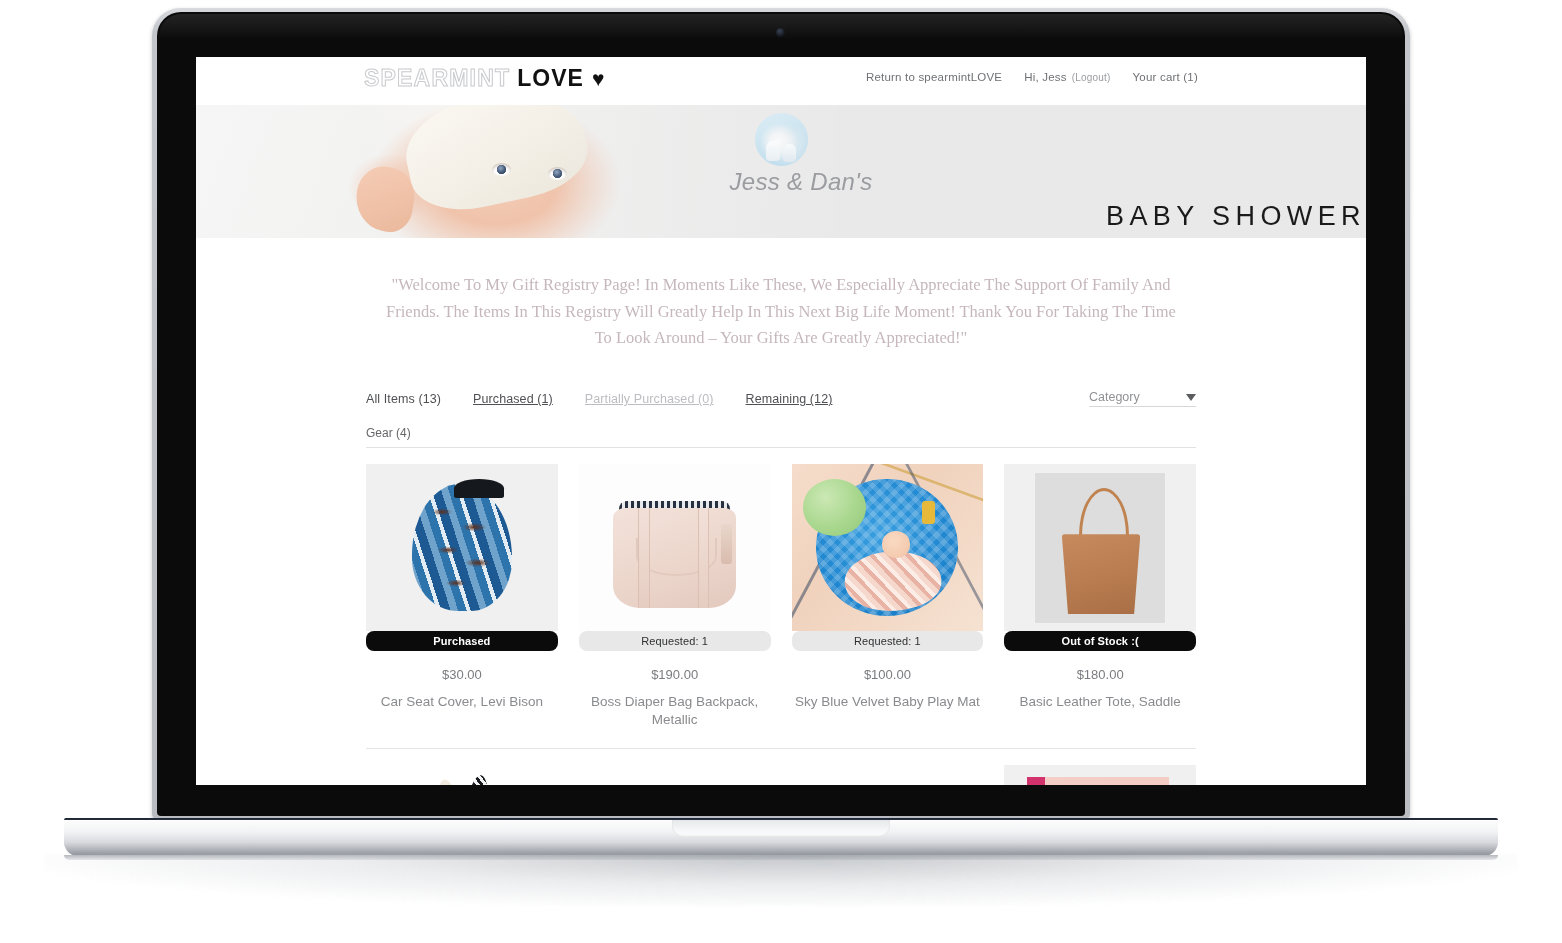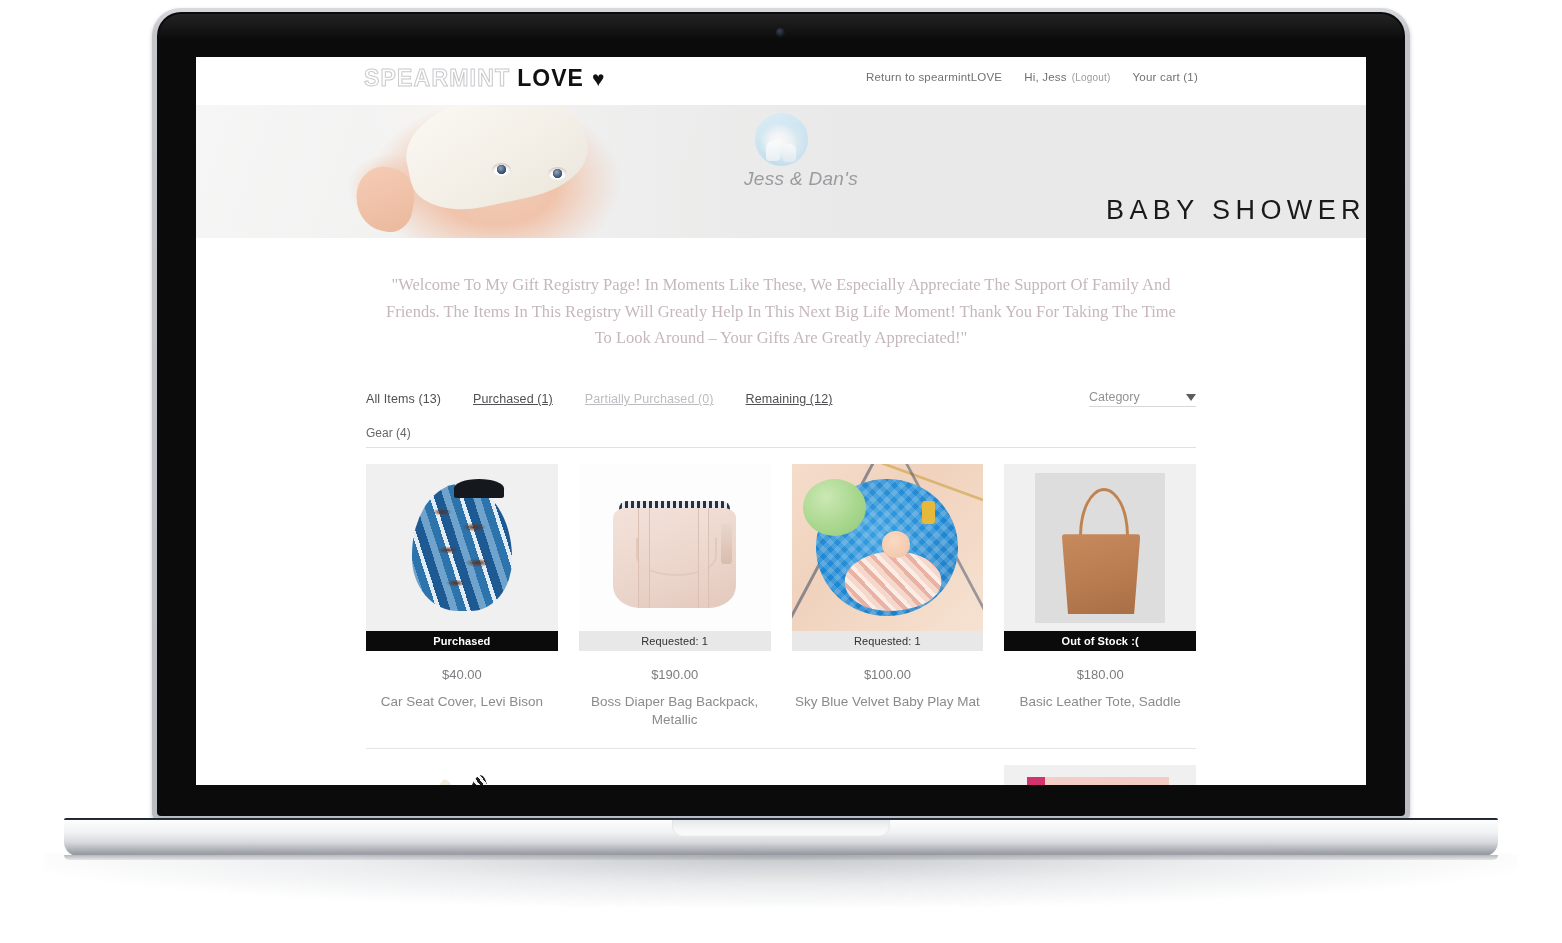--- a/index.html
+++ b/index.html
@@ -253,21 +253,21 @@
     content: "";
     position: absolute;
     left: 28px; bottom: 4px;
     width: 13px; height: 18px;
     border-radius: 6px 6px 4px 4px;
     background: linear-gradient(180deg, #f8fafb 0%, #dfe9ef 100%);
   }
   .hero-names {
     font-family: "Liberation Sans", sans-serif;
     font-style: italic;
-    font-size: 19px;
+    font-size: 24px;
     color: #9b9ca0;
     letter-spacing: 0.3px;
     margin-top: 1px;
     padding-left: 40px;
   }
   .hero-title {
     font-family: "Liberation Sans", sans-serif;
     font-size: 27px;
     letter-spacing: 5.4px;
     color: #1a1a1a;
@@ -358,20 +358,21 @@
     overflow: hidden;
   }
   .badge {
     height: 20px;
     display: flex;
     align-items: center;
     justify-content: center;
     font-size: 11px;
     font-weight: 700;
     letter-spacing: 0.1px;
+    border-radius: 8px;
   }
   .badge.dark  { background: #0b0b0b; color: #ffffff; }
   .badge.light { background: #e8e8e8; color: #2f3032; font-weight: 400; }
   .price {
     text-align: center;
     font-size: 13px;
     color: #7b7c7f;
     margin-top: 16px;
   }
   .pname {
@@ -634,21 +635,21 @@
     <div class="grid">
 
       <div class="card">
         <div class="thumb">
           <div class="art art-carseat">
             <div class="blob"></div>
               <div class="handle"></div>
           </div>
         </div>
         <div class="badge dark">Purchased</div>
-        <div class="price">$40.00</div>
+        <div class="price">$30.00</div>
         <div class="pname">Car Seat Cover, Levi Bison</div>
       </div>
 
       <div class="card">
         <div class="thumb">
           <div class="art art-bag">
             <div class="top"></div>
               <div class="body"></div>
             <div class="handle-arc"></div>
             <div class="strap s1"></div>

